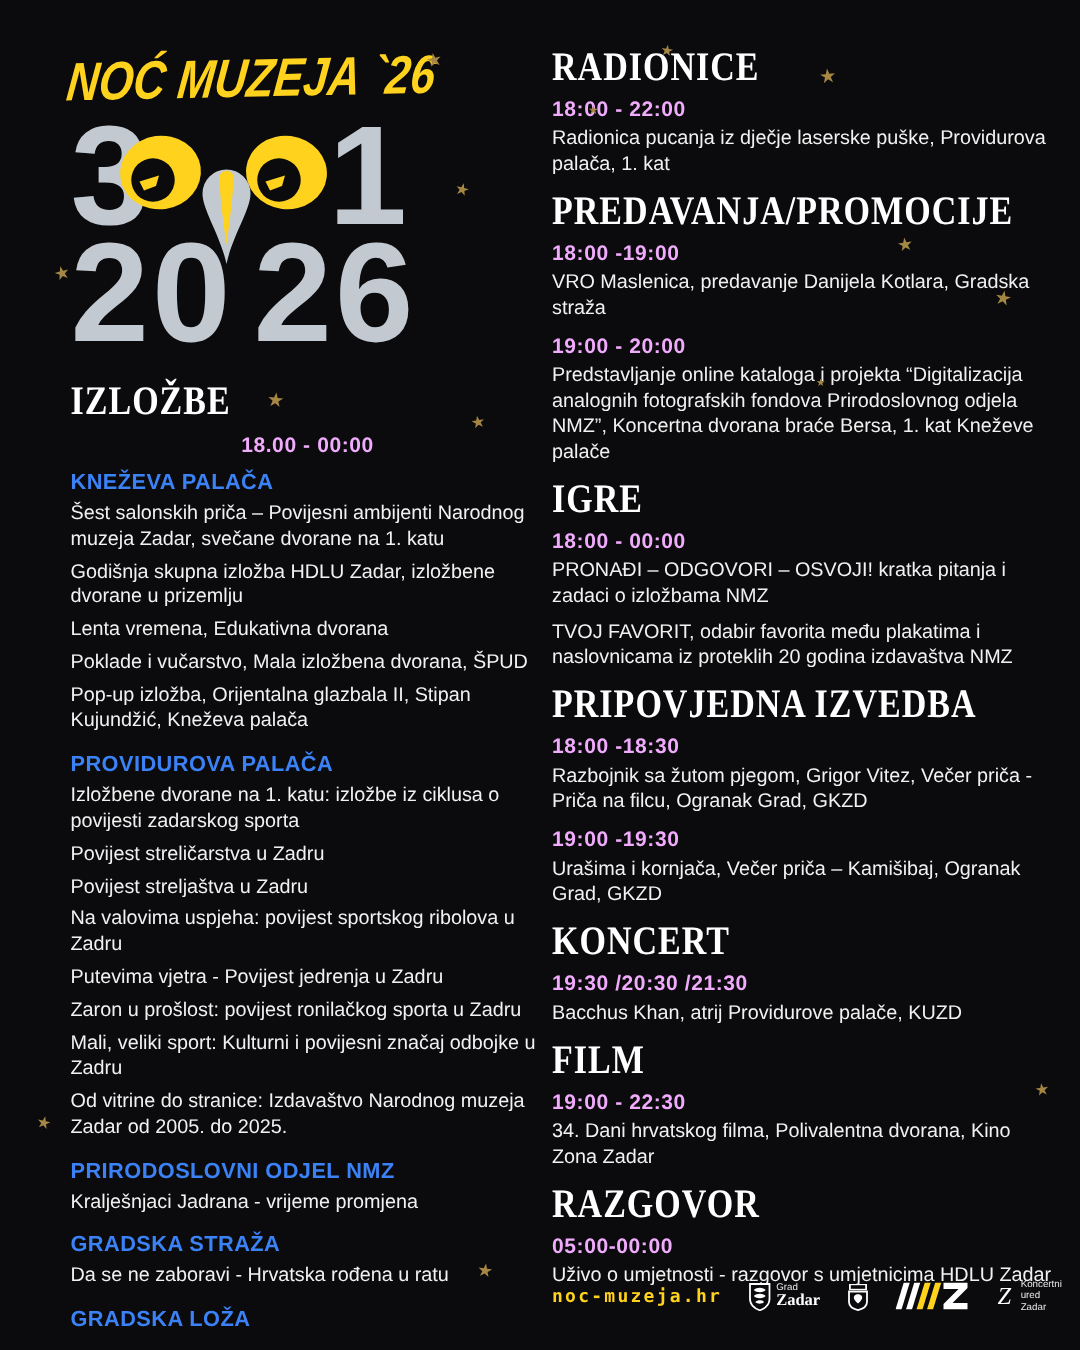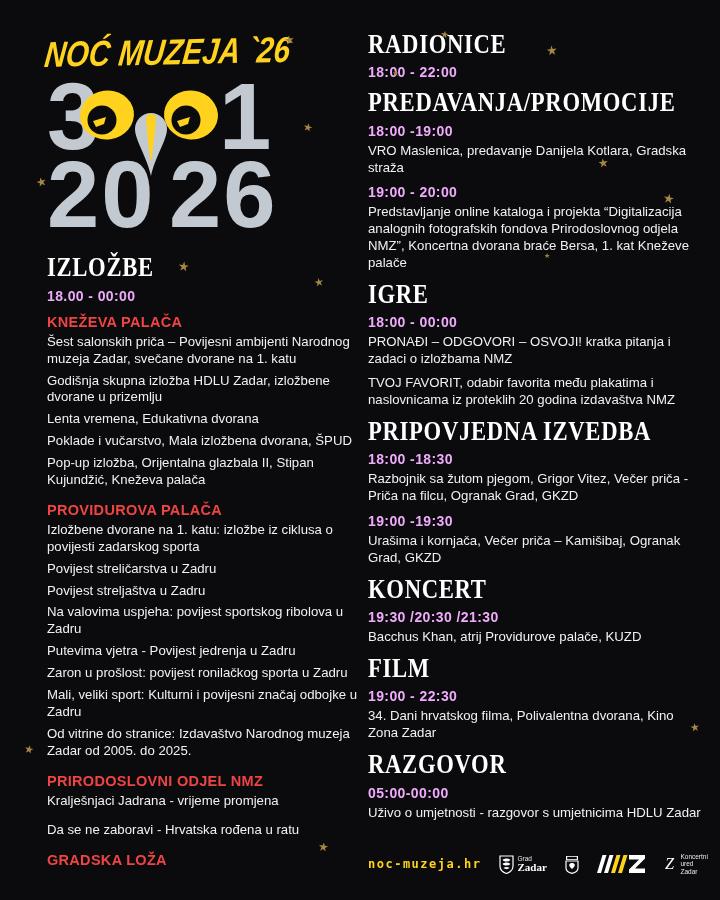--- a/index.html
+++ b/index.html
@@ -28,27 +28,27 @@
     font-size:27px;line-height:1.05;color:#ffffff;letter-spacing:.8px;
     margin:0 0 6px 0;white-space:nowrap;
     transform:scaleX(.84);transform-origin:left center;
   }
   .heading-left{margin-top:18px;}
 
   .time{
     font-weight:700;font-size:14px;color:#f0abfc;letter-spacing:.4px;
     margin:0 0 4px 0;
   }
-  .time-main{margin-bottom:10px;}
+  .time-main{margin-bottom:10px;text-align:center;}
   .item{
     font-size:13.2px;line-height:1.28;color:#f1f1f1;margin:0 0 5px 0;
   }
   .venue{margin-top:13px;}
   .venue-name{
-    font-weight:700;font-size:14.5px;color:#ef4444;letter-spacing:.3px;
+    font-weight:700;font-size:14.5px;color:#3b82f6;letter-spacing:.3px;
     margin:0 0 4px 0;
   }
   .section{margin:0 0 8px 0;}
   .entry{margin:0 0 8px 0;}
   .entry .item{margin-bottom:7px;}
 
   
   .footer{
     position:absolute;left:368px;top:846px;width:340px;height:36px;
     display:flex;align-items:center;gap:18px;
@@ -128,35 +128,37 @@
       <p class="item">Mali, veliki sport: Kulturni i povijesni značaj odbojke u Zadru</p>
       <p class="item">Od vitrine do stranice: Izdavaštvo Narodnog muzeja Zadar od 2005. do 2025.</p>
     </div>
 
     <div class="venue">
       <div class="venue-name">PRIRODOSLOVNI ODJEL NMZ</div>
       <p class="item">Kralješnjaci Jadrana - vrijeme promjena</p>
     </div>
 
     <div class="venue">
+      <div class="venue-name">GRADSKA STRAŽA</div>
       <p class="item">Da se ne zaboravi - Hrvatska rođena u ratu</p>
     </div>
 
     <div class="venue">
       <div class="venue-name">GRADSKA LOŽA</div>
 
     </div>
   </div>
 
   <div class="col-right">
 
     <div class="section">
       <h2 class="heading">RADIONICE</h2>
       <div class="entry">
         <div class="time">18:00 - 22:00</div>
+        <p class="item">Radionica pucanja iz dječje laserske puške, Providurova palača, 1. kat</p>
       </div>
     </div>
 
     <div class="section">
       <h2 class="heading">PREDAVANJA/PROMOCIJE</h2>
       <div class="entry">
         <div class="time">18:00 -19:00</div>
         <p class="item">VRO Maslenica, predavanje Danijela Kotlara, Gradska straža</p>
       </div>
       <div class="entry">

